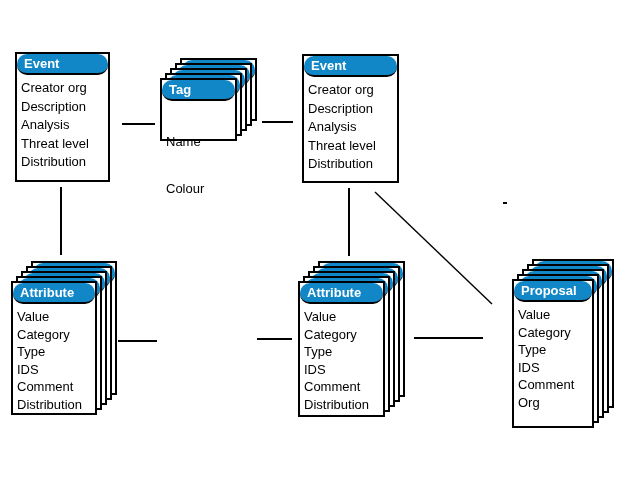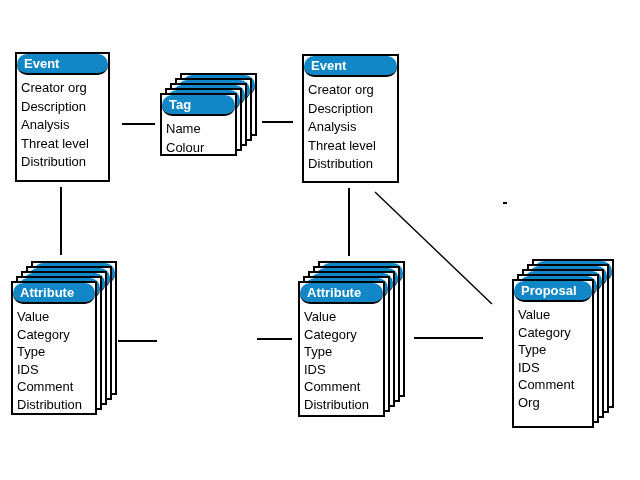--- a/index.html
+++ b/index.html
@@ -17,21 +17,21 @@
     background:var(--blue);border-bottom:2px solid var(--line);
     color:#fff;font-weight:bold;font-size:13px;line-height:19px;
     height:21px;box-sizing:border-box;padding-left:7px;white-space:nowrap;border-radius:10px;
   }
   .hdr.center{padding-left:0;text-align:center;}
   .rows{padding:4px 2px 0 4px;font-size:13px;color:#000;}
   .rows .row{white-space:nowrap;}
   .rows.ev .row{line-height:18.5px;}
   .rows.at .row{line-height:17.5px;}
   .rows.tg{padding-top:3px;}
-  .rows.tg .row{line-height:19px;}
+  .rows.tg .row{line-height:19px;margin-top:28px;}
   .hline,.vline{position:absolute;background:var(--line);}
   .svglayer{position:absolute;left:0;top:0;pointer-events:none;}
   .b1{left:5px;top:-5px;}  .b2{left:10px;top:-10px;}
   .b3{left:15px;top:-15px;} .b4{left:20px;top:-20px;}
 </style>
 </head>
 <body>
 
 <div class="canvas">
 
@@ -54,21 +54,21 @@
       <div class="rows ev">
         <div class="row">Creator org</div>
         <div class="row">Description</div>
         <div class="row">Analysis</div>
         <div class="row">Threat level</div>
         <div class="row">Distribution</div>
       </div>
     </div>
   </div>
 
-  <div class="stack" style="left:160px;top:93px;width:77px;height:63px;">
+  <div class="stack" style="left:160px;top:78px;width:77px;height:63px;">
     <div class="card b4">
         <div class="hdr"></div>
       </div>
     <div class="card b3">
         <div class="hdr"></div>
       </div>
     <div class="card b2">
         <div class="hdr"></div>
       </div>
     <div class="card b1">

